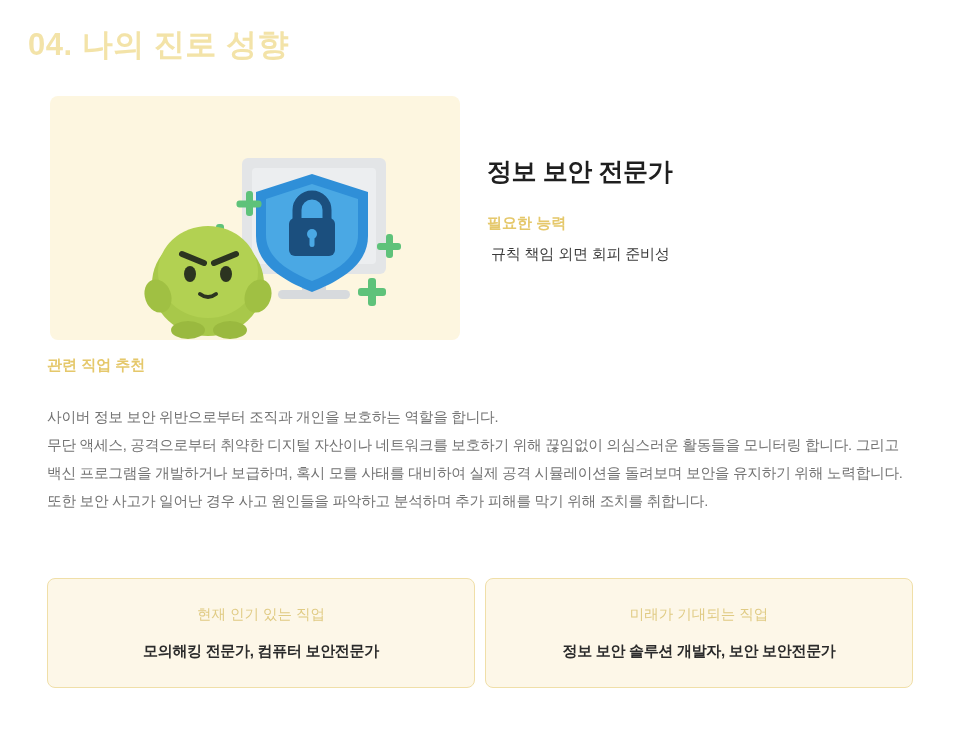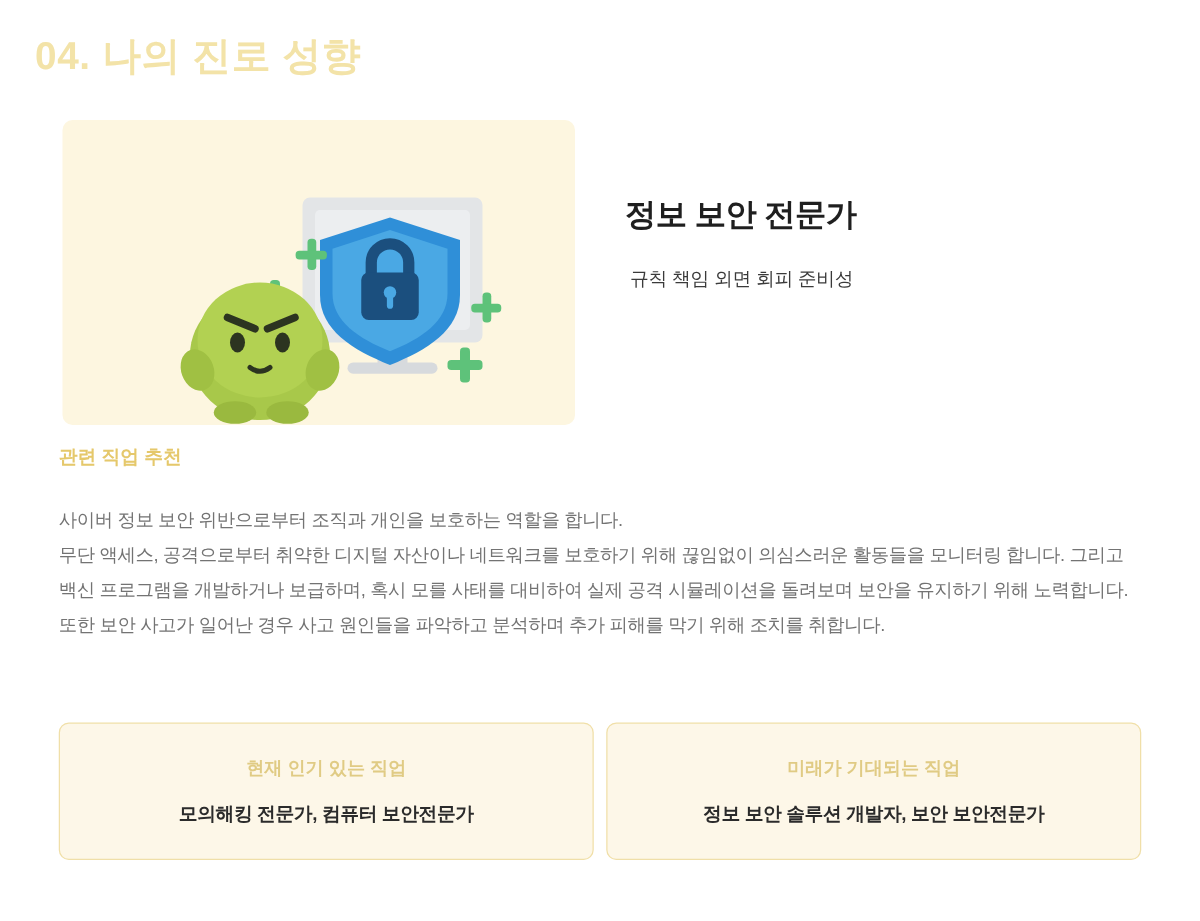--- a/index.html
+++ b/index.html
@@ -49,21 +49,21 @@
   }
   .illus-svg {
     display: block;
     width: 410px;
     height: 244px;
   }
 
   
   .job-block {
     position: absolute;
-    left: 500px;
+    left: 487px;
     top: 155px;
     width: 420px;
   }
   .job-title {
     font-size: 25px;
     font-weight: bold;
     color: #1f1f1f;
     margin: 0 0 26px 0;
     letter-spacing: -0.4px;
   }
@@ -117,21 +117,21 @@
     background: #fdf7e8;
     border: 1px solid #f0dfa8;
     border-radius: 8px;
     display: flex;
     flex-direction: column;
     align-items: center;
     justify-content: center;
   }
   .box-heading {
     font-size: 14.5px;
-    font-weight: bold;
+    font-weight: normal;
     color: #e0cb84;
     margin-bottom: 18px;
   }
   .box-value {
     font-size: 15px;
     font-weight: bold;
     color: #2b2b2b;
     letter-spacing: -0.3px;
   }
 </style>
@@ -180,20 +180,21 @@
 
       <ellipse cx="108" cy="200" rx="13" ry="17" fill="#a0c043" transform="rotate(-20 108 200)"></ellipse>
       <ellipse cx="208" cy="200" rx="13" ry="17" fill="#a0c043" transform="rotate(20 208 200)"></ellipse>
       <ellipse cx="138" cy="234" rx="17" ry="9" fill="#9ab93f"></ellipse>
       <ellipse cx="180" cy="234" rx="17" ry="9" fill="#9ab93f"></ellipse>
     </svg>
   </div>
 
   <div class="job-block">
     <h2 class="job-title">정보 보안 전문가</h2>
+    <div class="ability-label">필요한 능력</div>
     <div class="ability-values">규칙 책임 외면 회피 준비성</div>
   </div>
 
   <div class="rec-label">관련 직업 추천</div>
 
   <div class="rec-body">사이버 정보 보안 위반으로부터 조직과 개인을 보호하는 역할을 합니다.
 무단 액세스, 공격으로부터 취약한 디지털 자산이나 네트워크를 보호하기 위해 끊임없이 의심스러운 활동들을 모니터링 합니다. 그리고 백신 프로그램을 개발하거나 보급하며, 혹시 모를 사태를 대비하여 실제 공격 시뮬레이션을 돌려보며 보안을 유지하기 위해 노력합니다.  또한 보안 사고가 일어난 경우 사고 원인들을 파악하고 분석하며 추가 피해를 막기 위해 조치를 취합니다.</div>
 
   <div class="boxes">
     <div class="job-box">

